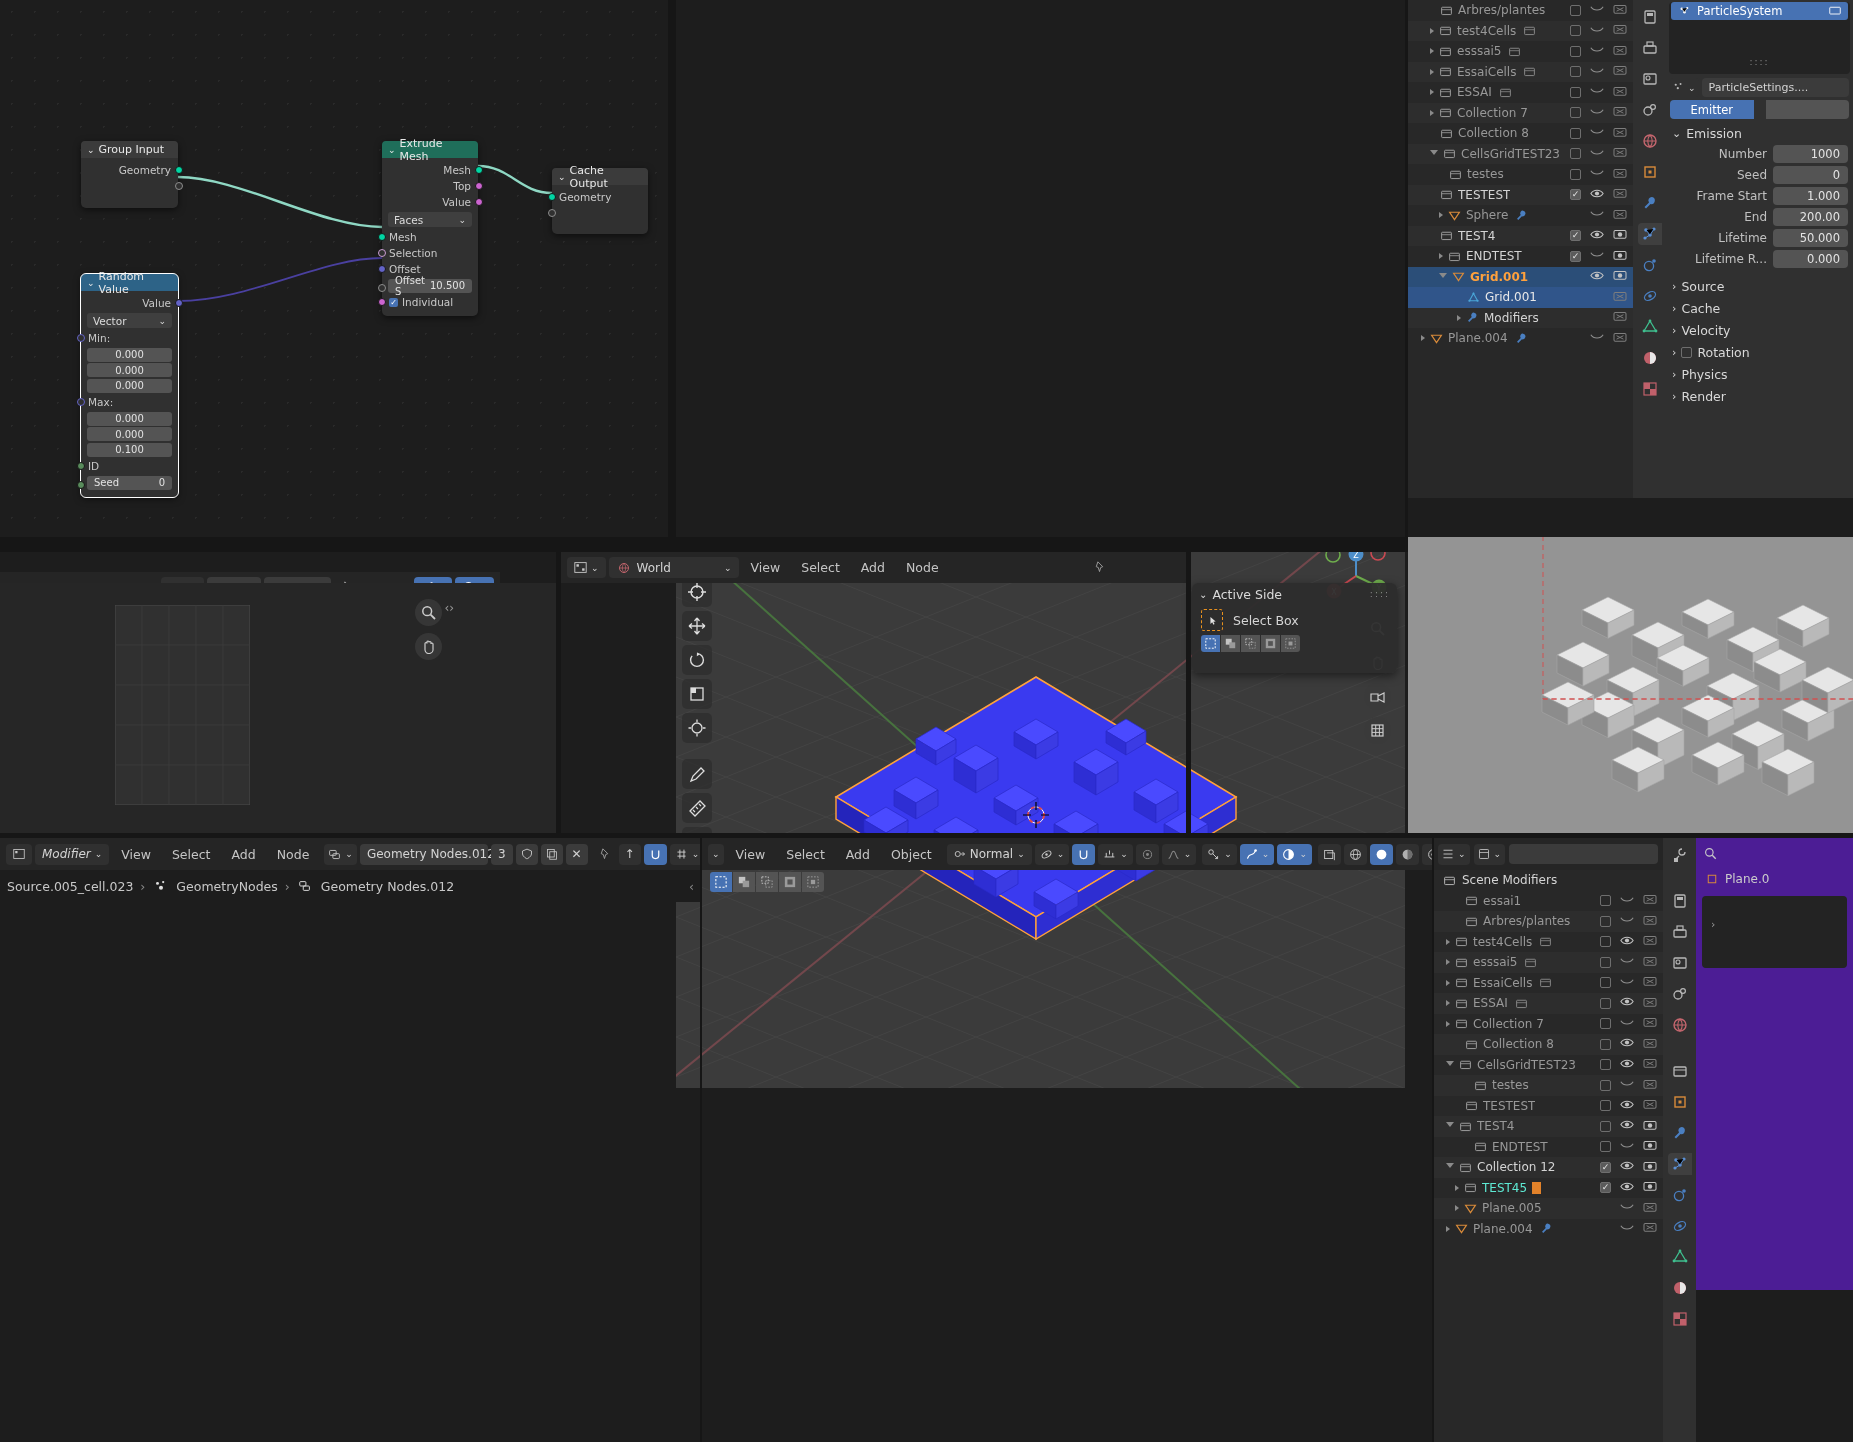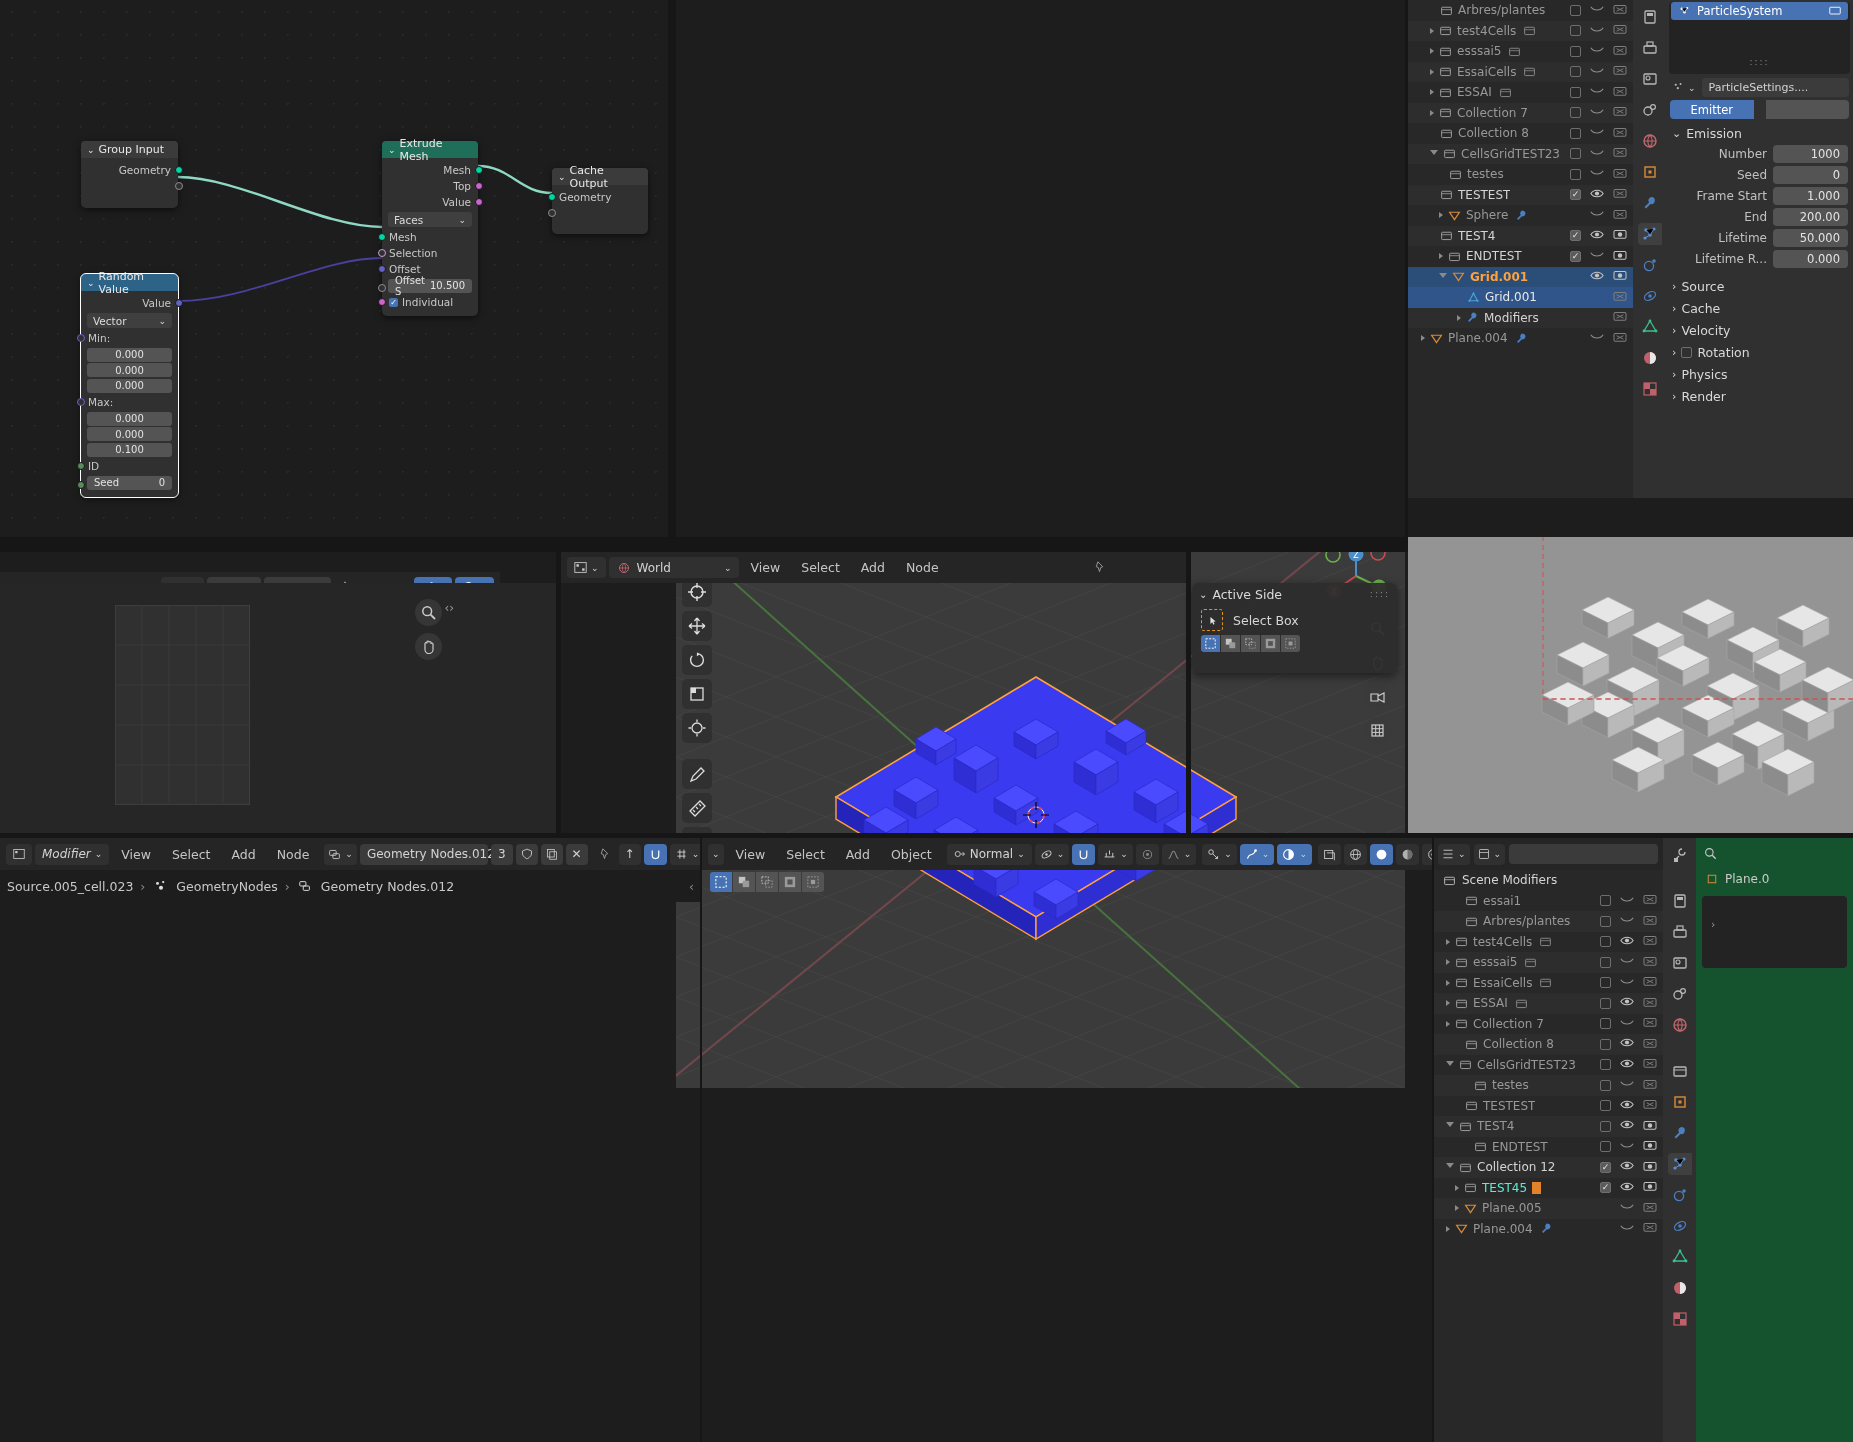--- a/index.html
+++ b/index.html
@@ -2108,21 +2108,21 @@
     </div>
   <div class="t">
       <svg width="16" height="16" viewBox="0 0 16 16">
         <rect x="2" y="2" width="12" height="12" fill="none" stroke="#c0606a" stroke-width="1.2"></rect>
         <rect x="2" y="2" width="6" height="6" fill="#c0606a"></rect>
         <rect x="8" y="8" width="6" height="6" fill="#c0606a"></rect>
       </svg>
     </div>
 </div>
 
-<div class="abs" style="left:1696px;top:838px;width:157px;height:604px;background:#14532d;">
+<div class="abs" style="left:1696px;top:838px;width:157px;height:452px;background:#4c1d95;">
   <div style="display:flex;align-items:center;height:30px;gap:5px;padding:0 6px;">
     <span class="ico">
       <svg width="13" height="13" viewBox="0 0 16 16">
           <circle cx="6.6" cy="6.6" r="4.6" fill="none" stroke="#c9c9c9" stroke-width="1.4"></circle>
           <path d="M10.2,10.2 L14.4,14.4" stroke="#c9c9c9" stroke-width="1.7"></path>
         </svg>
     </span>
   </div>
   <div style="display:flex;align-items:center;gap:5px;padding:0 7px;height:22px;">
     <span class="ico">

